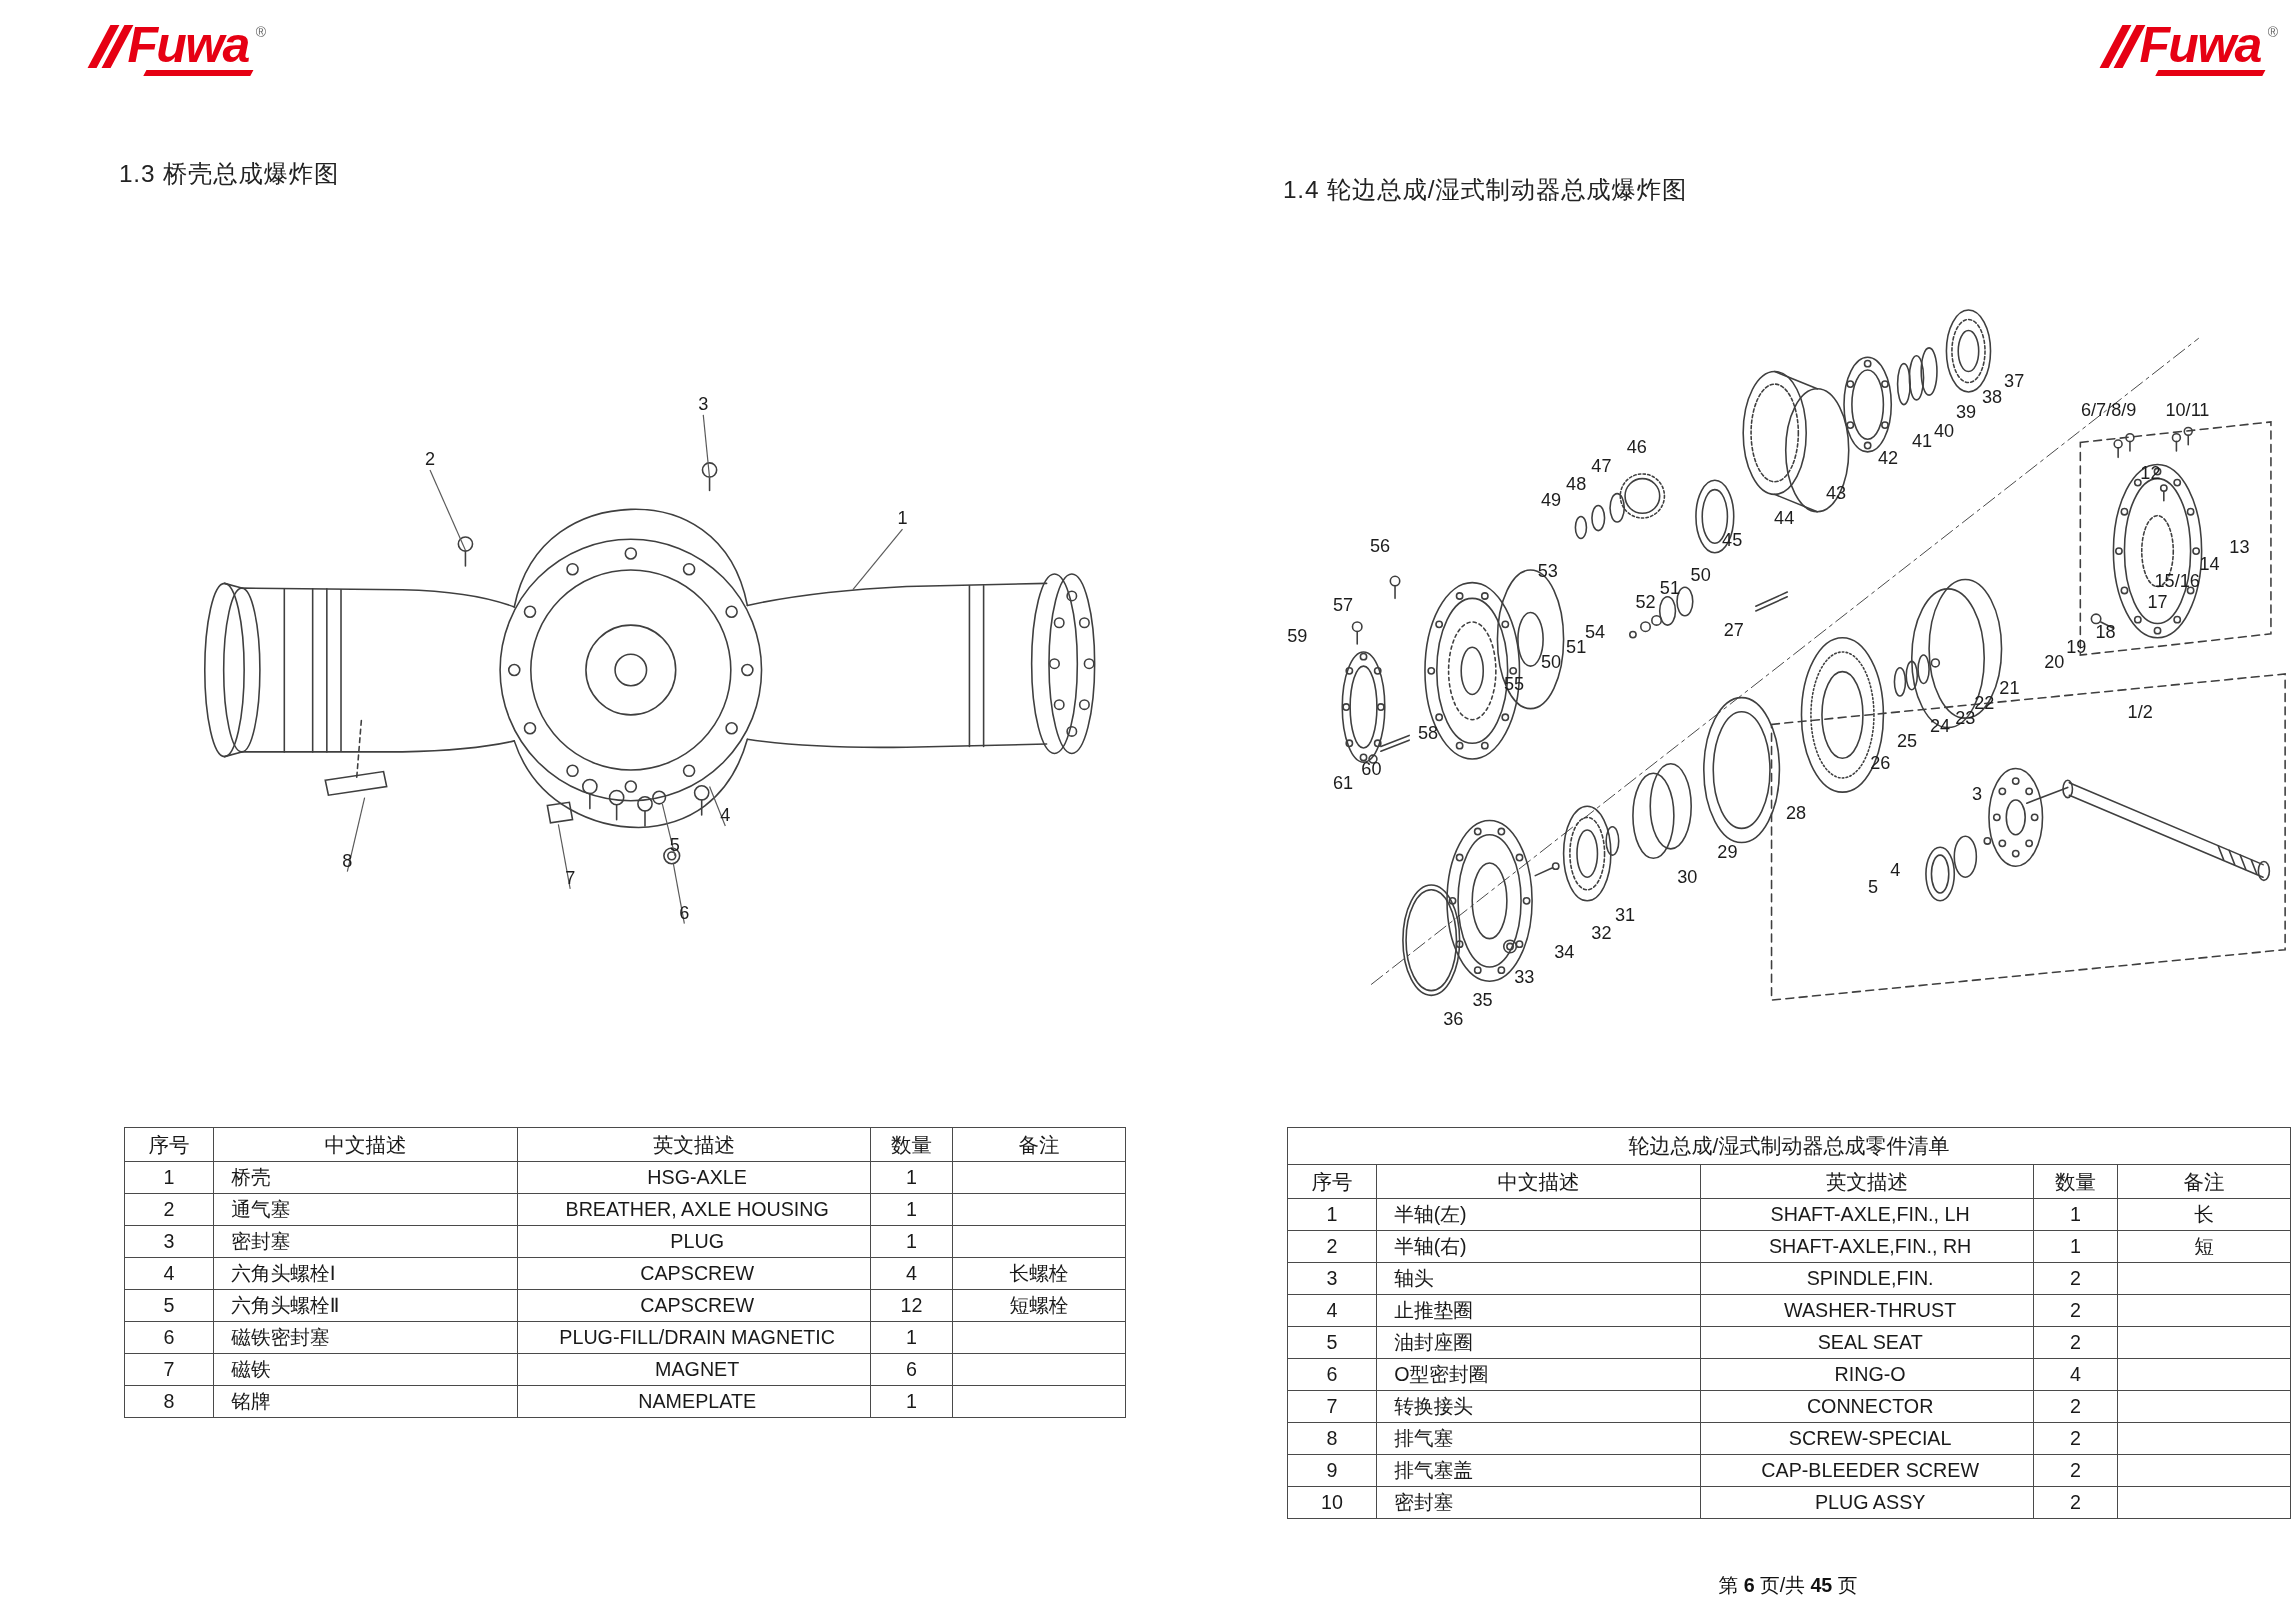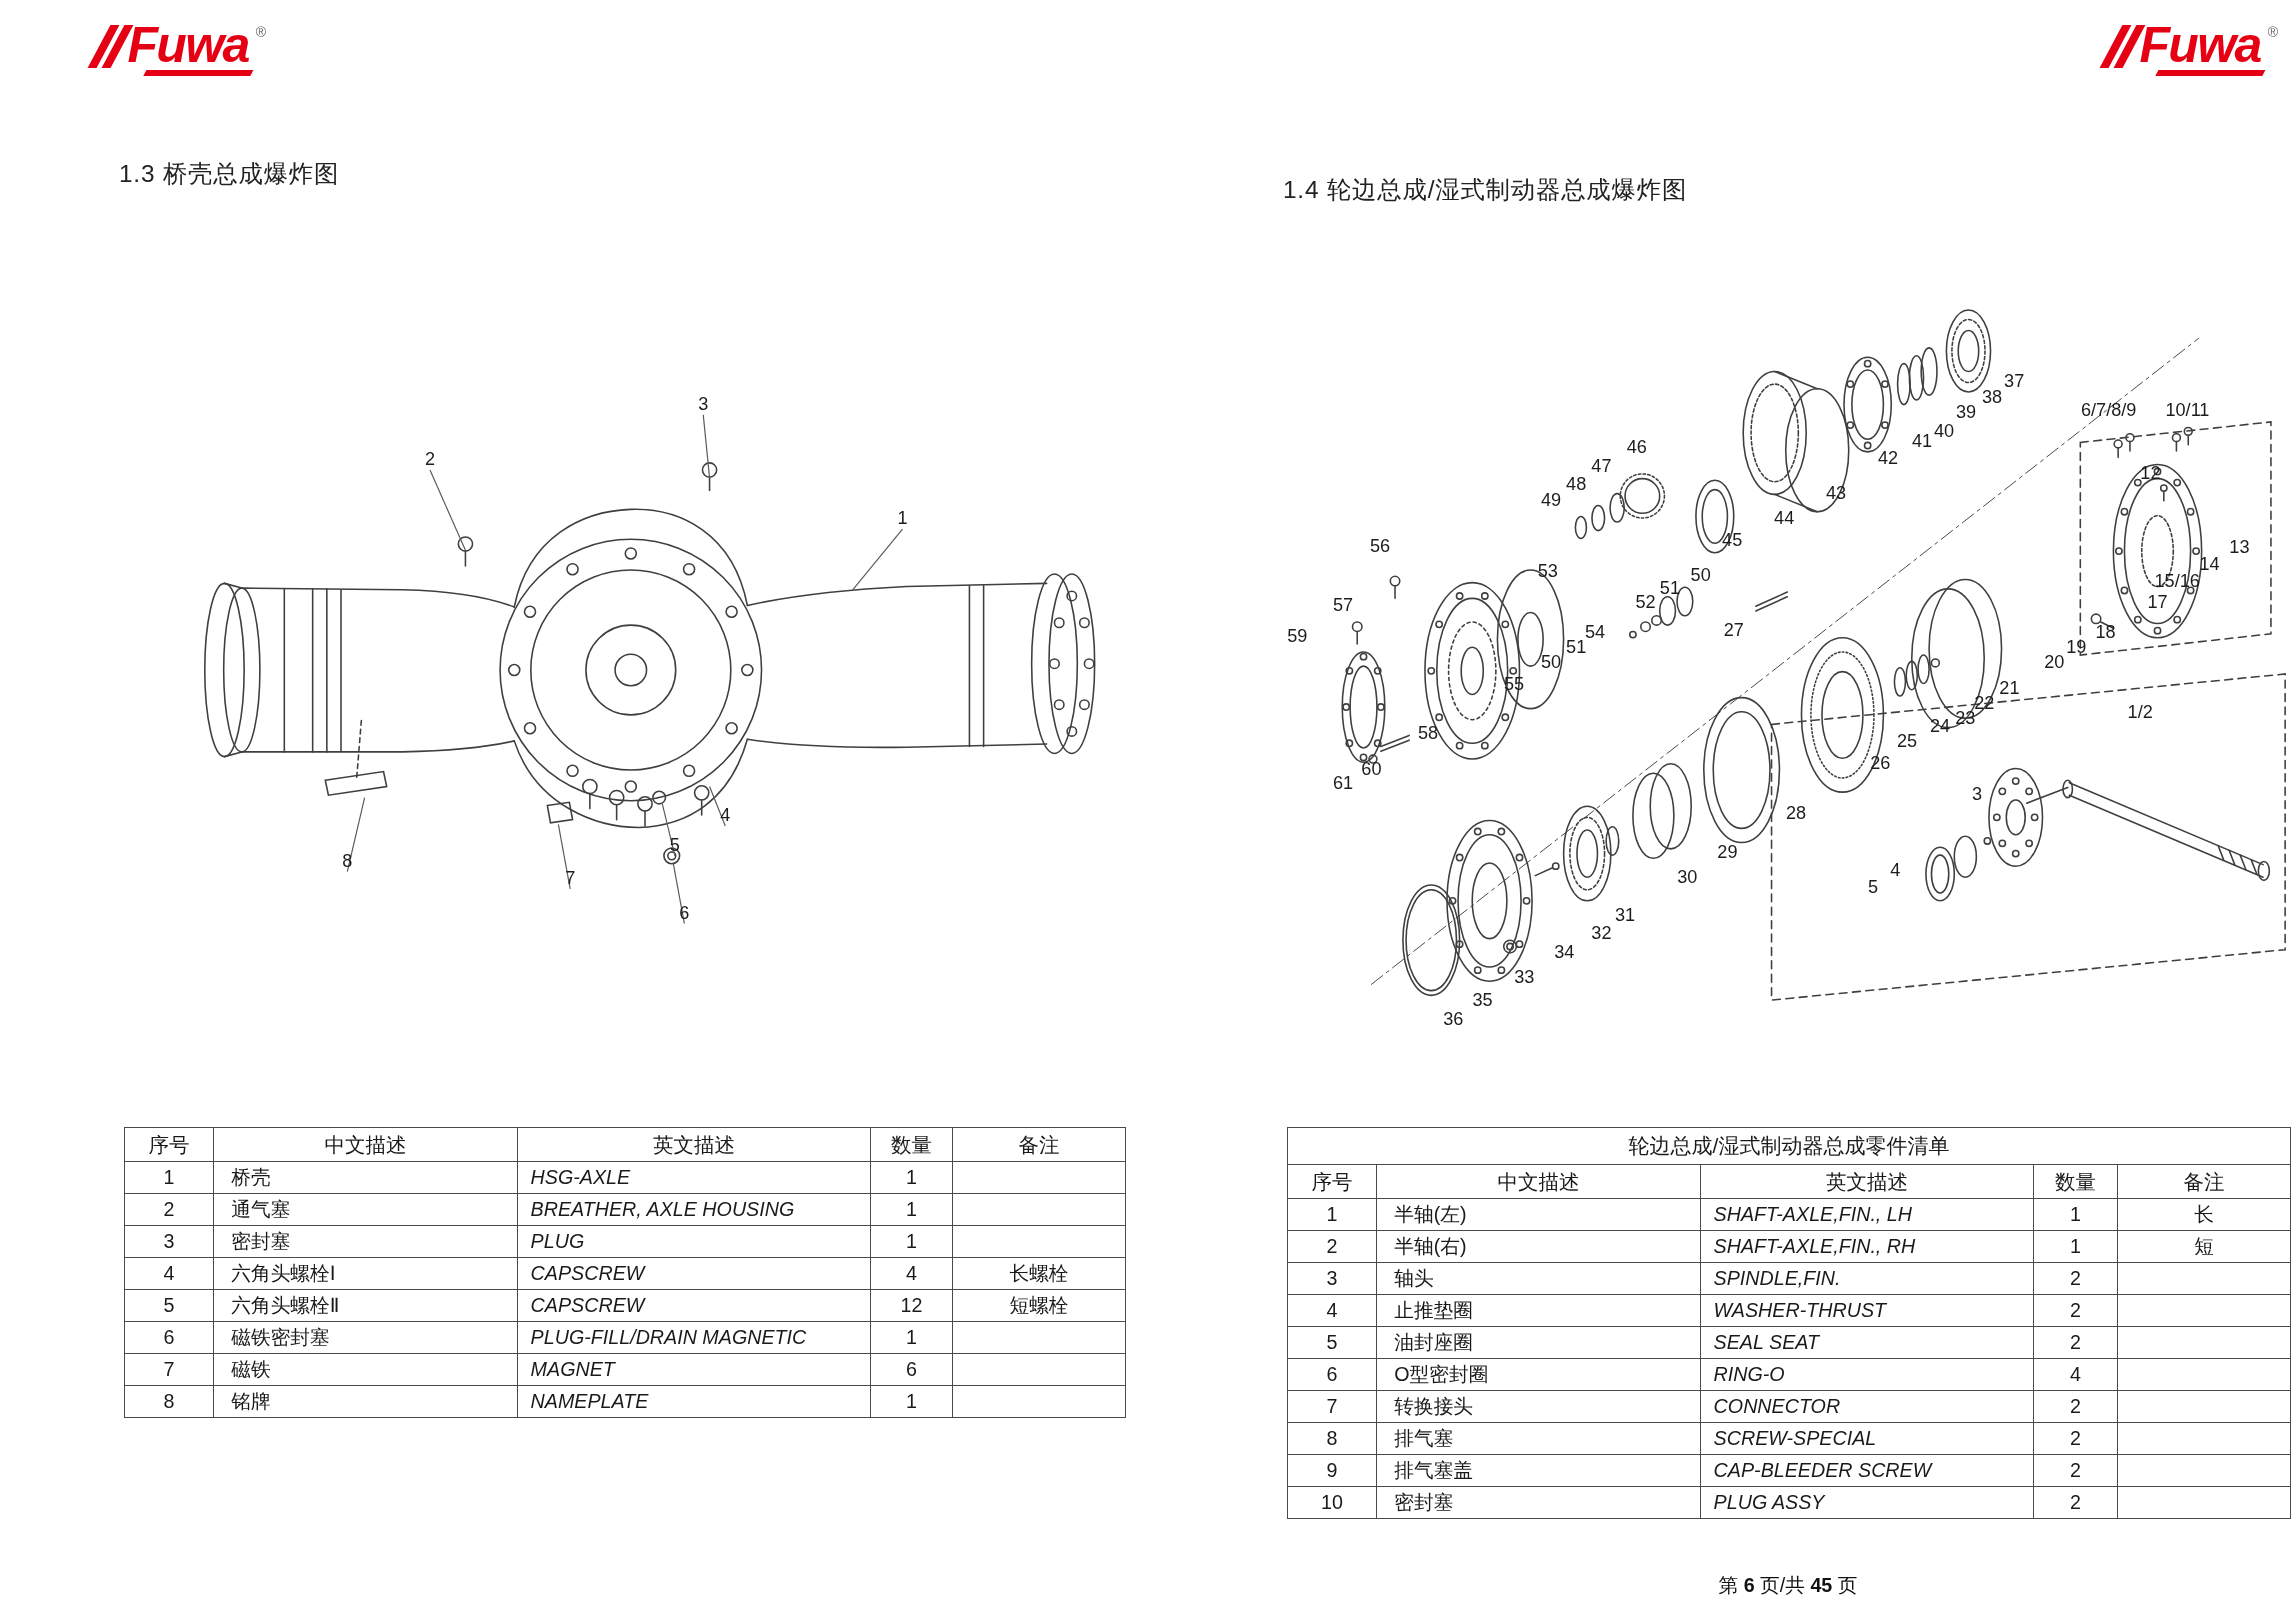--- a/index.html
+++ b/index.html
@@ -43,21 +43,21 @@
   
   table.parts-table { position:absolute; border-collapse:collapse; table-layout:fixed; background:#fff; }
   .parts-table td, .parts-table th {
     border:1.6px solid #4a4a4a; font-size:19.7px; font-weight:normal;
     height:32px; padding:0 6.3px; overflow:hidden; white-space:nowrap; vertical-align:middle;
   }
   .parts-table tr.title-row td { text-align:center; font-size:21px; height:37px; }
   .parts-table tr.header-row th { text-align:center; height:34px; font-size:20.5px; }
   .parts-table td.c0, .parts-table td.c3, .parts-table td.c4 { text-align:center; }
   .parts-table td.c1 { padding-left:17.3px; text-align:left; }
-  .parts-table td.c2 { padding-left:12.6px; text-align:left;font-style:italic; }
+  .parts-table td.c2 { padding-left:12.6px; text-align:center; }
 
   
   .footer { position:absolute; font-size:19.7px; text-align:center; color:#111; }
   .footer b { font-weight:bold; }
 </style>
 </head>
 <body>
 
 <div class="abs" style="left:0;top:0;width:1147px;height:1613px;">
 

